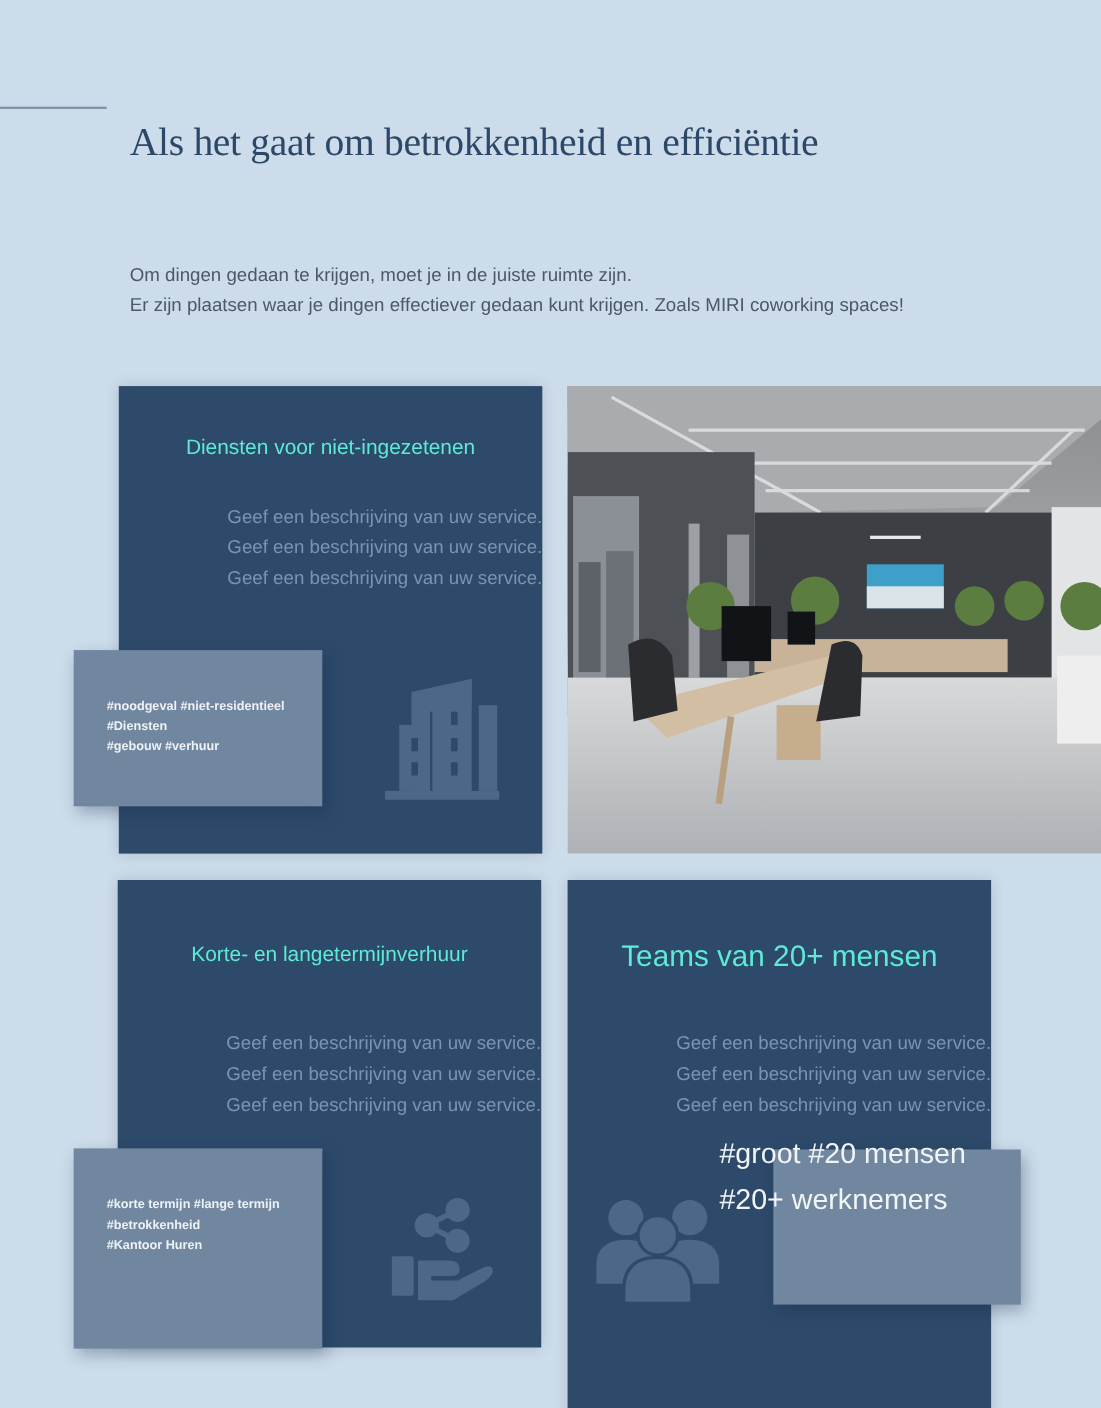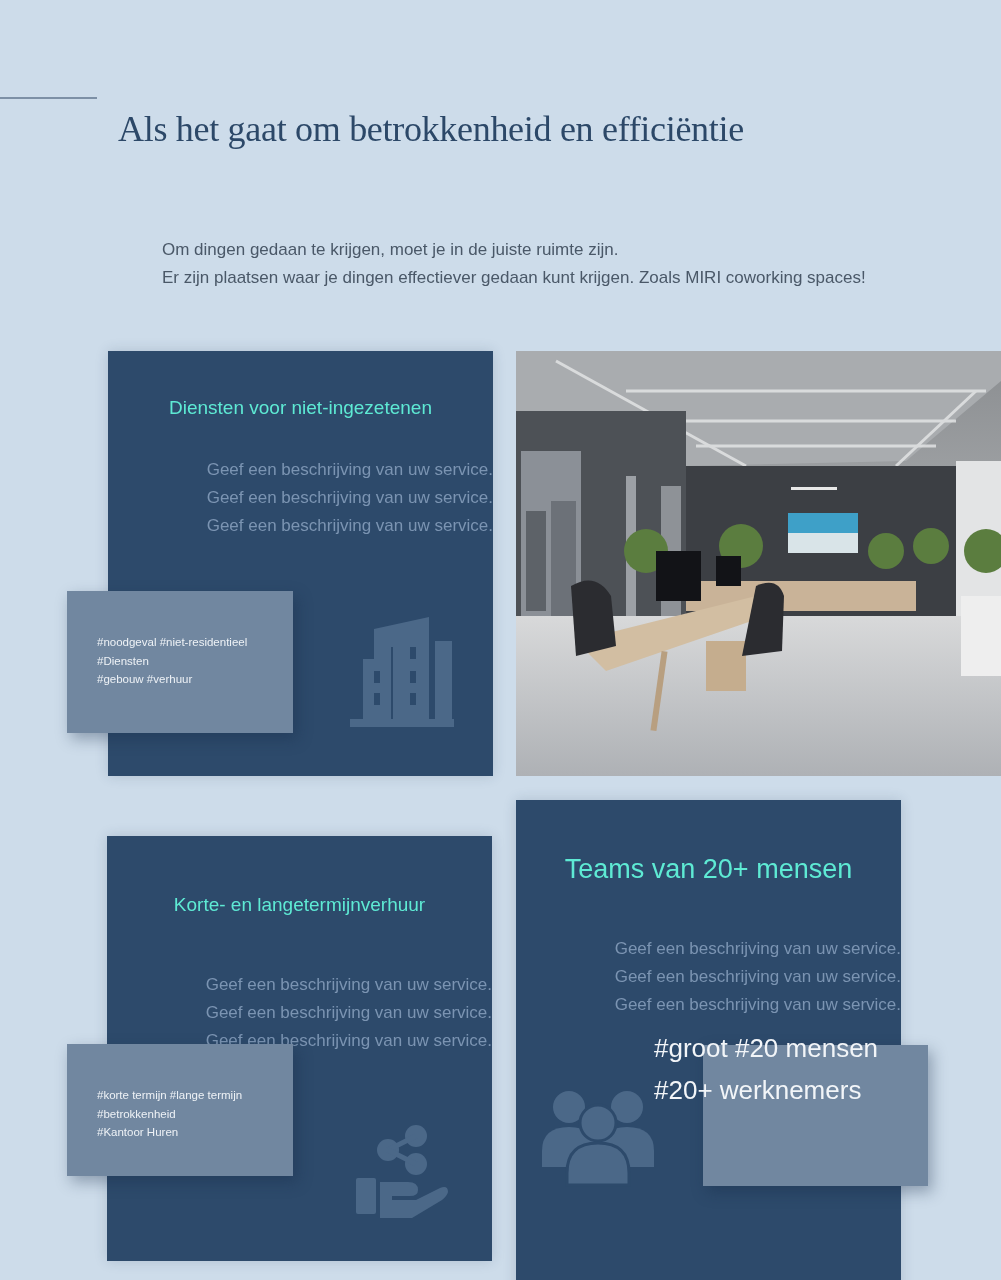--- a/index.html
+++ b/index.html
@@ -15,21 +15,21 @@
   }
   .headline {
     position: absolute; left: 118px; top: 104px; width: 800px;
     color: #2c4868; font-size: 36px; line-height: 51px; font-weight: normal;
     letter-spacing: -0.3px;
     font-family: Liberation Serif, serif;
   }
   .headline span { display: block; white-space: nowrap; }
   .intro {
     position: absolute; left: 118px; top: 236px; width: 840px;
-    color: #4a5868; font-size: 17px; line-height: 28px; margin-left: 44px;
+    color: #4a5868; font-size: 17px; line-height: 28px;
   }
   .intro span { display: block; white-space: nowrap; }
 
   .card {
     position: absolute; background: #2d4a6b;
     box-shadow: 0 0 12px rgba(40,60,90,0.18);
   }
   .card-title {
     position: absolute; left: 0; right: 0; text-align: center;
     color: #5eead4; font-size: 19px;
@@ -38,20 +38,21 @@
     position: absolute; left: 0; right: 0; text-align: right;
     color: #7b94b2; font-size: 17px; line-height: 28px;
   }
   .card-desc span { display: block; white-space: nowrap; }
 
   .tagbox {
     position: absolute; background: #7187a0;
     box-shadow: 4px 6px 14px rgba(20,40,70,0.35);
     color: #eef2f6; font-size: 11.5px; line-height: 18.5px;
     padding: 42px 0 0 30px;
+    font-weight: bold;
   }
   .tagbox span { display: block; white-space: nowrap; }
 
   .icon { position: absolute; }
   .photo {
     position: absolute; left: 516px; top: 351px; width: 485px; height: 425px;
     overflow: hidden;
     background: linear-gradient(180deg, #6f7377 0%, #9a9da1 10%, #595c60 22%, #3d4044 38%, #5a5e62 52%, #c2c4c6 62%, #d9dadb 80%, #bfc2c6 100%);
   }
 </style>
@@ -146,21 +147,21 @@
     <rect x="140" y="300" width="6" height="80" fill="#b89f80" transform="rotate(8 143 340)"></rect>
     <rect x="190" y="290" width="40" height="50" fill="#c5ad8e"></rect>
     <rect x="140" y="200" width="45" height="50" fill="#121317"></rect>
     <rect x="200" y="205" width="25" height="30" fill="#121317"></rect>
     <path d="M55 235 q25 -15 40 10 l5 50 -40 10 z" fill="#2b2c30"></path>
     <path d="M240 235 q22 -10 28 10 l-2 55 -40 5 z" fill="#2b2c30"></path>
     <rect x="445" y="245" width="40" height="80" fill="#eeeeee"></rect>
   </svg>
 </div>
 
-<div class="card" style="left:107px; top:800px; width:385px; height:425px;margin-top:36px;">
+<div class="card" style="left:107px; top:800px; width:385px; height:425px;">
   <div class="card-title" style="top:58px;">Korte- en langetermijnverhuur</div>
   <div class="card-desc" style="top:135px;">
     <span>Geef een beschrijving van uw service.</span>
     <span>Geef een beschrijving van uw service.</span>
     <span>Geef een beschrijving van uw service.</span>
   </div>
   <svg class="icon" style="left:249px; top:288px;" width="95" height="96" viewBox="0 0 95 96">
     <g fill="#4b6888">
       <circle cx="60" cy="12" r="11"></circle>
       <circle cx="32" cy="26" r="11"></circle>
@@ -168,21 +169,21 @@
       <rect x="0" y="54" width="20" height="36" rx="2"></rect>
       <path d="M24 58 h28 q10 0 10 8 q0 6 -8 6 h-18 v4 h24 l24 -12 q8 -3 8 4 q-1 4 -6 8 l-30 18 h-32 z"></path>
     </g>
     <g stroke="#4b6888" stroke-width="5">
       <line x1="60" y1="12" x2="32" y2="26"></line>
       <line x1="32" y1="26" x2="60" y2="40"></line>
     </g>
   </svg>
 </div>
 
-<div class="tagbox" style="left:67px; top:1044px; width:226px; height:132px;">
+<div class="tagbox" style="left:67px; top:1044px; width:226px; height:182px;">
   <span>#korte termijn #lange termijn</span>
   <span>#betrokkenheid</span>
   <span>#Kantoor Huren</span>
 </div>
 
 <div class="card" style="left:516px; top:800px; width:385px; height:505px;">
   <div class="card-title" style="top:54px; font-size:27px;">Teams van 20+ mensen</div>
   <div class="card-desc" style="top:135px;">
     <span>Geef een beschrijving van uw service.</span>
     <span>Geef een beschrijving van uw service.</span>

